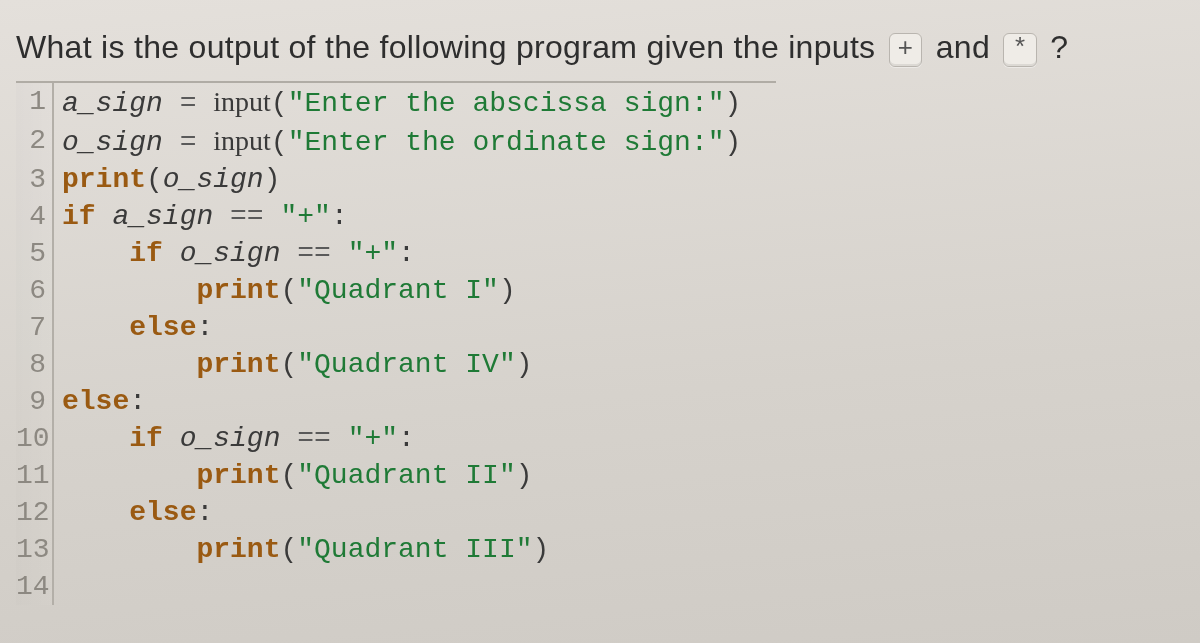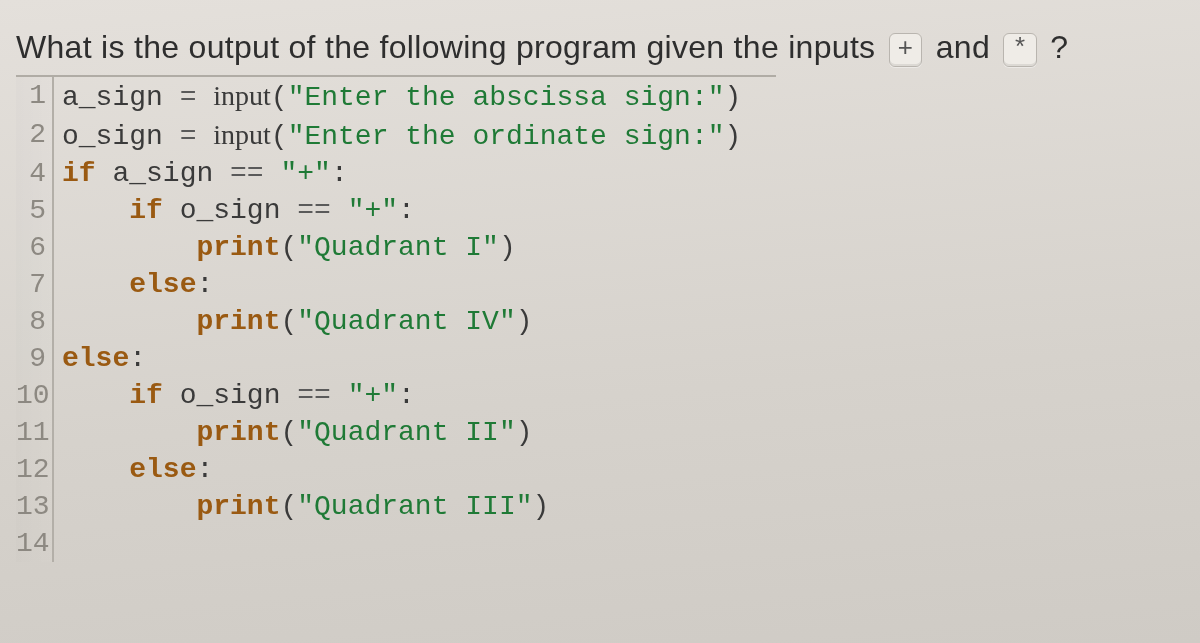--- a/index.html
+++ b/index.html
@@ -18,21 +18,21 @@
     width: 1200px;
     height: 643px;
     background: linear-gradient(175deg, #e4e0db 0%, #d6d2cc 60%, #cfcbc5 100%);
     padding: 18px 16px 0 12px;
   }
   .question-line {
     font-size: 32px;
     color: #2e2e2e;
     letter-spacing: 0.3px;
     line-height: 1.35;
-    margin: 8px 0 6px 4px;
+    margin: 8px 0 12px 4px;
     font-family: "Helvetica Neue", Arial, sans-serif;
     font-weight: 400;
   }
   .kbd {
     display: inline-block;
     min-width: 28px;
     padding: 2px 8px 4px 8px;
     border: 1px solid #b9b5af;
     border-radius: 6px;
     background: #efece7;
@@ -68,21 +68,21 @@
     border-right: 2px solid #b3afa8;
     user-select: none;
     background: rgba(255,255,255,0.05);
   }
   .code {
     padding-left: 8px;
     color: #3a3a3a;
   }
   .kw   { color: #9a5a12; font-weight: bold; }   
   .fn   { color: #3a3a3a; font-family: Liberation Serif, serif; }
-  .name { color: #3a3a3a; }
+  .name { color: #3a3a3a; font-style: italic; }
   .op   { color: #5a5a5a; }
   .str  { color: #1f7a36; } 
   .pun  { color: #3a3a3a; }
   .gutter-shadow {
     position: absolute;
     left: 0; top: 0; bottom: 0;
     width: 40px;
     background: linear-gradient(90deg, rgba(0,0,0,0.02), transparent);
     pointer-events: none;
   }
@@ -101,20 +101,21 @@
     <span class="kbd">+</span>
     <span> and </span>
     <span class="kbd">*</span>
     <span class="trailing-q"> ?</span>
   </div>
 
   <div class="code-block" id="code-block">
     <div class="gutter-shadow"></div>
   <div class="code-row"><div class="ln">1</div><div class="code"><span class="name">a_sign </span><span class="op">=</span><span class="name"> </span><span class="fn">input</span><span class="pun">(</span><span class="str">"Enter the abscissa sign:"</span><span class="pun">)</span></div></div>
       <div class="code-row"><div class="ln">2</div><div class="code"><span class="name">o_sign </span><span class="op">=</span><span class="name"> </span><span class="fn">input</span><span class="pun">(</span><span class="str">"Enter the ordinate sign:"</span><span class="pun">)</span></div></div>
+      <div class="code-row"><div class="ln">3</div><div class="code"><span class="kw">print</span><span class="pun">(</span><span class="name">o_sign</span><span class="pun">)</span></div></div>
       <div class="code-row"><div class="ln">4</div><div class="code"><span class="kw">if </span><span class="name">a_sign </span><span class="op">==</span><span class="name"> </span><span class="str">"+"</span><span class="pun">:</span></div></div>
       <div class="code-row"><div class="ln">5</div><div class="code"><span class="name">    </span><span class="kw">if </span><span class="name">o_sign </span><span class="op">==</span><span class="name"> </span><span class="str">"+"</span><span class="pun">:</span></div></div>
       <div class="code-row"><div class="ln">6</div><div class="code"><span class="name">        </span><span class="kw">print</span><span class="pun">(</span><span class="str">"Quadrant I"</span><span class="pun">)</span></div></div>
       <div class="code-row"><div class="ln">7</div><div class="code"><span class="name">    </span><span class="kw">else</span><span class="pun">:</span></div></div>
       <div class="code-row"><div class="ln">8</div><div class="code"><span class="name">        </span><span class="kw">print</span><span class="pun">(</span><span class="str">"Quadrant IV"</span><span class="pun">)</span></div></div>
       <div class="code-row"><div class="ln">9</div><div class="code"><span class="kw">else</span><span class="pun">:</span></div></div>
       <div class="code-row"><div class="ln">10</div><div class="code"><span class="name">    </span><span class="kw">if </span><span class="name">o_sign </span><span class="op">==</span><span class="name"> </span><span class="str">"+"</span><span class="pun">:</span></div></div>
       <div class="code-row"><div class="ln">11</div><div class="code"><span class="name">        </span><span class="kw">print</span><span class="pun">(</span><span class="str">"Quadrant II"</span><span class="pun">)</span></div></div>
       <div class="code-row"><div class="ln">12</div><div class="code"><span class="name">    </span><span class="kw">else</span><span class="pun">:</span></div></div>
       <div class="code-row"><div class="ln">13</div><div class="code"><span class="name">        </span><span class="kw">print</span><span class="pun">(</span><span class="str">"Quadrant III"</span><span class="pun">)</span></div></div>

